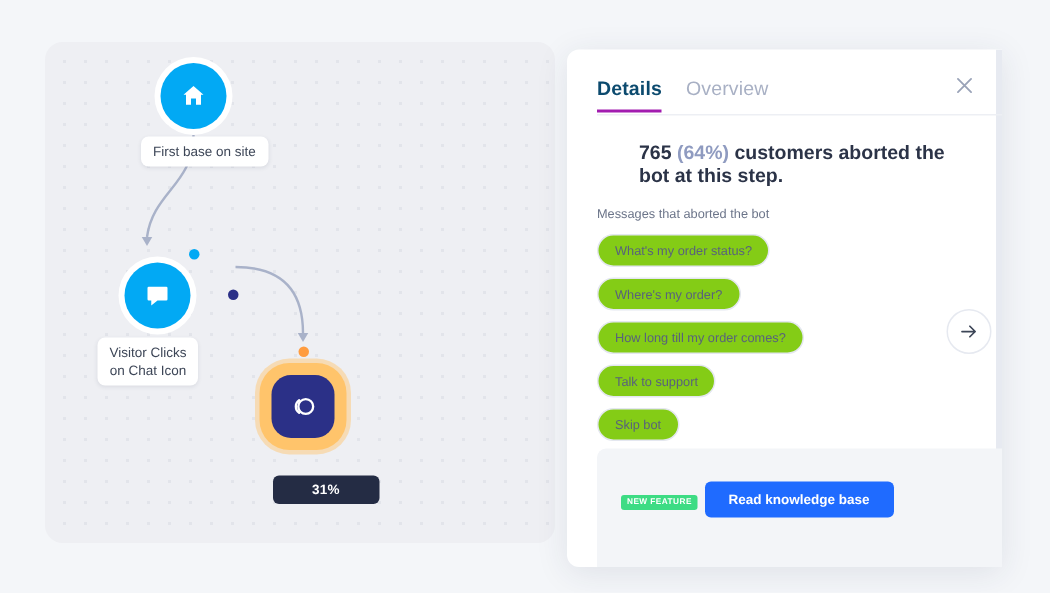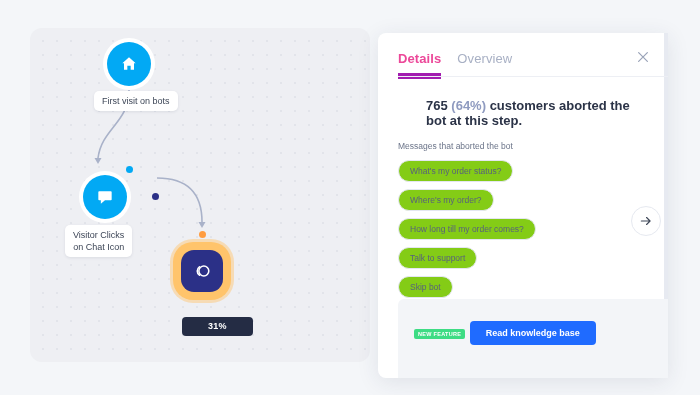--- a/index.html
+++ b/index.html
@@ -101,21 +101,21 @@
     align-items: flex-start;
     gap: 16px;
     position: relative;
   }
   .tab {
     font-size: 13px;
     padding-bottom: 7px;
     cursor: pointer;
     letter-spacing: 0.1px;
   }
-  .tab-active { color: #ec4899; font-weight: bold; border-bottom: 6px solid #a21caf; }
+  .tab-active { color: #0c4a6e; font-weight: bold; border-bottom: 2px solid #a21caf; }
   .tab-inactive { color: #a8b0c4; }
   .tabs-rule {
     position: absolute;
     left: 20px; right: 0; top: 43px;
     height: 1px;
     background: #edeff4;
   }
   .close-icon {
     position: absolute;
     right: 18px; top: 17px;
@@ -226,21 +226,21 @@
       <path d="M 172 200 l -3.5 -6 l 7 0 Z" fill="#a9b2c9"></path>
     </svg>
 
     <div class="node" style="left:77px; top:14px;">
       <div class="node-circle">
         <svg width="20" height="20" viewBox="0 0 24 24">
           <path d="M12 4 L4 11 h2 v8 h4 v-5 h4 v5 h4 v-8 h2 Z" fill="#ffffff"></path>
         </svg>
       </div>
     </div>
-    <div class="node-label" style="left:64px; top:63px;">First visit on bots</div>
+    <div class="node-label" style="left:64px; top:63px;">First base on site</div>
 
     <div class="dot" style="left:96px; top:138px; width:7px; height:7px; background:#02a9f4;"></div>
 
     <div class="node" style="left:53px; top:147px;">
       <div class="node-circle">
         <svg width="20" height="20" viewBox="0 0 24 24">
           <path d="M5 5 h14 a1 1 0 0 1 1 1 v9 a1 1 0 0 1 -1 1 h-7 l-5 4 v-4 h-2 a1 1 0 0 1 -1 -1 v-9 a1 1 0 0 1 1 -1 Z" fill="#ffffff"></path>
         </svg>
       </div>
     </div>

